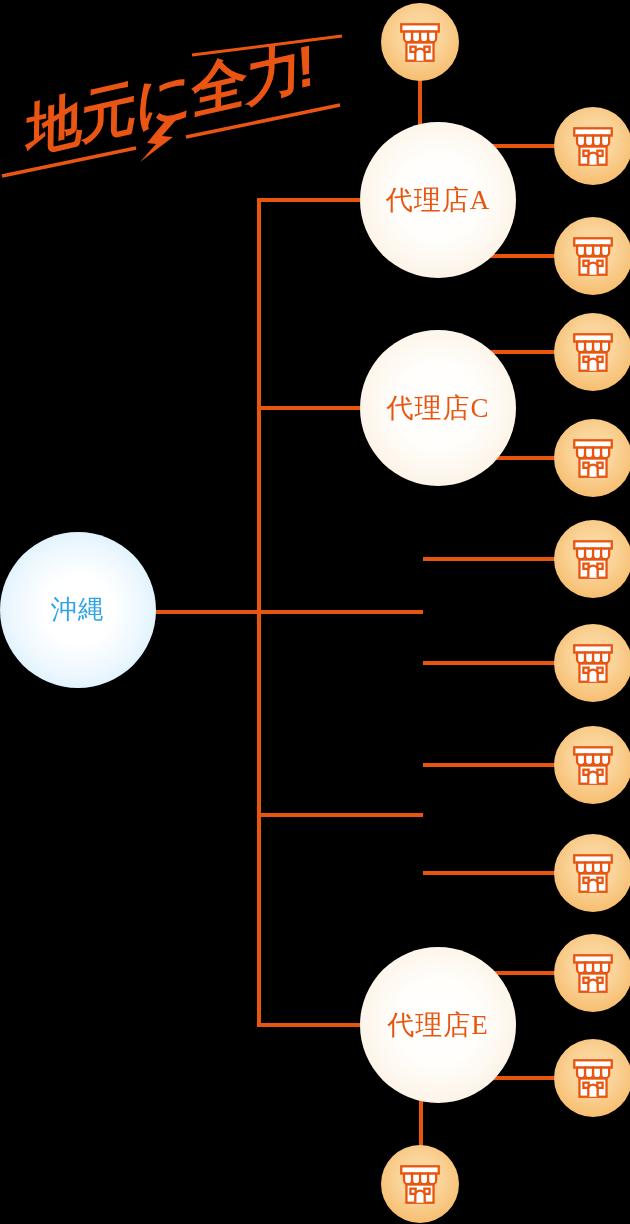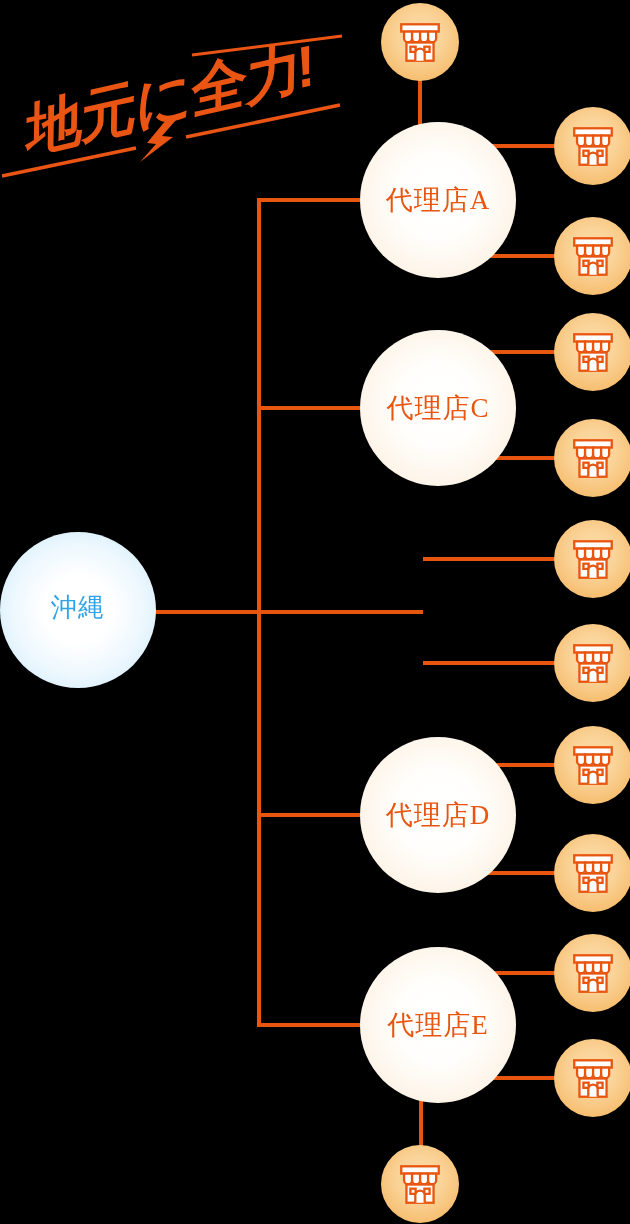--- a/index.html
+++ b/index.html
@@ -12,21 +12,21 @@
   }
   .stage{position:absolute;left:0;top:0;width:630px;height:1224px;}
   svg.lines{position:absolute;left:0;top:0;z-index:1;}
   .node{position:absolute;border-radius:50%;display:flex;align-items:center;justify-content:center;z-index:2;}
   .root-node{
     left:0px;top:532px;width:156px;height:156px;
     background:radial-gradient(circle at 50% 50%, #ffffff 0%, #ffffff 30%, #eef8fe 58%, #d9effc 80%, #c5e8fa 100%);
   }
   .root-label{
     color:#2ea3e8;
-    font-family:Liberation Mono, monospace;
+    font-family:Liberation Serif, serif;
     font-size:26px;line-height:1.45;
     text-align:right;letter-spacing:1px;
   }
   .agency-node{
     width:156px;height:156px;left:360px;
     background:radial-gradient(circle at 50% 48%, #ffffff 0%, #fffefb 38%, #fdf5ea 68%, #faeddb 88%, #f7e2c6 100%);
   }
   .agency-a{top:122px;} .agency-b{top:330px;} .agency-c{top:533px;}
   .agency-d{top:737px;} .agency-e{top:947px;}
   .agency-label{
@@ -94,23 +94,20 @@
       <div>沖縄</div>
     </div>
   </div>
 
   <div class="node agency-node agency-a">
     <span class="agency-label">代理店A</span>
   </div>
   <div class="node agency-node agency-b">
     <span class="agency-label">代理店C</span>
   </div>
-  <div class="node agency-node agency-d">
-    <span class="agency-label">代理店D</span>
-  </div>
   <div class="node agency-node agency-e">
     <span class="agency-label">代理店E</span>
   </div>
 
   <div id="stores">
       <div class="node store-node" style="left: 381px; top: 3px;">
     <svg class="storefront" width="50" height="50" viewBox="0 0 48 48">
       <g stroke="#e8550f" stroke-width="2.2" fill="#ffffff">
         <rect x="6" y="7" width="36" height="7"></rect>
         <path d="M8.7 14 V20.3 A3.85 3.85 0 0 0 16.4 20.3 V14 Z"></path>

